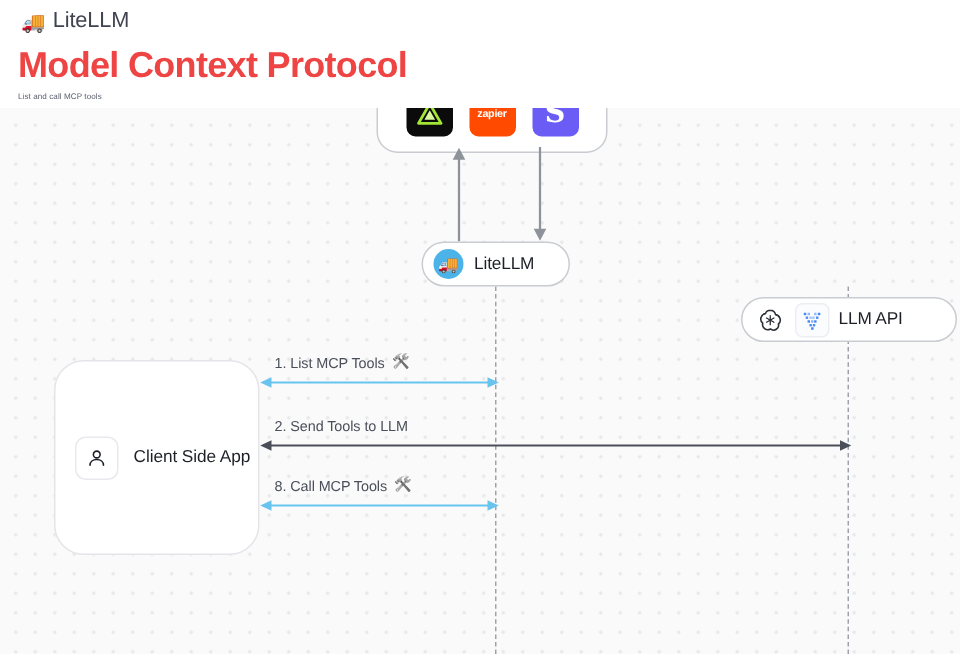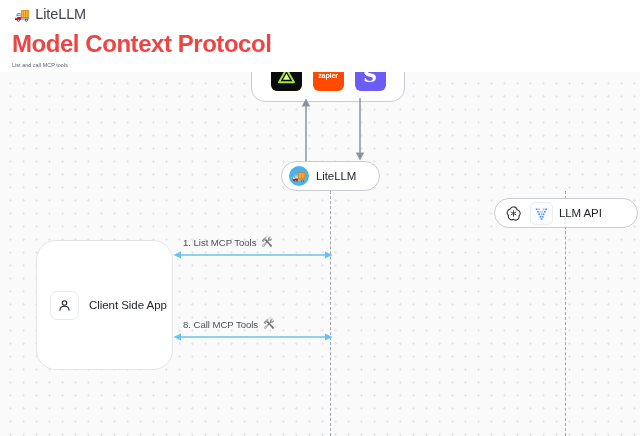--- a/index.html
+++ b/index.html
@@ -377,20 +377,30 @@
         <span>1. List MCP Tools</span>
         <span class="emoji-tool">🛠️</span>
       </div>
       <svg class="msg-svg" width="160" height="10" viewBox="0 0 160 10">
         <line x1="6" y1="5" x2="154" y2="5" stroke="#68c3ee" stroke-width="1.4"></line>
         <polygon points="0.5,5 8,1.5 8,8.5" fill="#68c3ee"></polygon>
         <polygon points="159.5,5 152,1.5 152,8.5" fill="#68c3ee"></polygon>
       </svg>
     </div>
 
+    <div class="msg" id="msg-2">
+      <div class="msg-label">
+        <span>2. Send Tools to LLM</span>
+      </div>
+      <svg class="msg-svg" width="395" height="10" viewBox="0 0 395 10">
+        <line x1="6" y1="5" x2="389" y2="5" stroke="#4a4f59" stroke-width="1.4"></line>
+        <polygon points="0.5,5 8,1.5 8,8.5" fill="#4a4f59"></polygon>
+        <polygon points="394.5,5 387,1.5 387,8.5" fill="#4a4f59"></polygon>
+      </svg>
+    </div>
 
     <div class="msg" id="msg-3">
       <div class="msg-label">
         <span>8. Call MCP Tools</span>
         <span class="emoji-tool">🛠️</span>
       </div>
       <svg class="msg-svg" width="160" height="10" viewBox="0 0 160 10">
         <line x1="6" y1="5" x2="154" y2="5" stroke="#68c3ee" stroke-width="1.4"></line>
         <polygon points="0.5,5 8,1.5 8,8.5" fill="#68c3ee"></polygon>
         <polygon points="159.5,5 152,1.5 152,8.5" fill="#68c3ee"></polygon>

